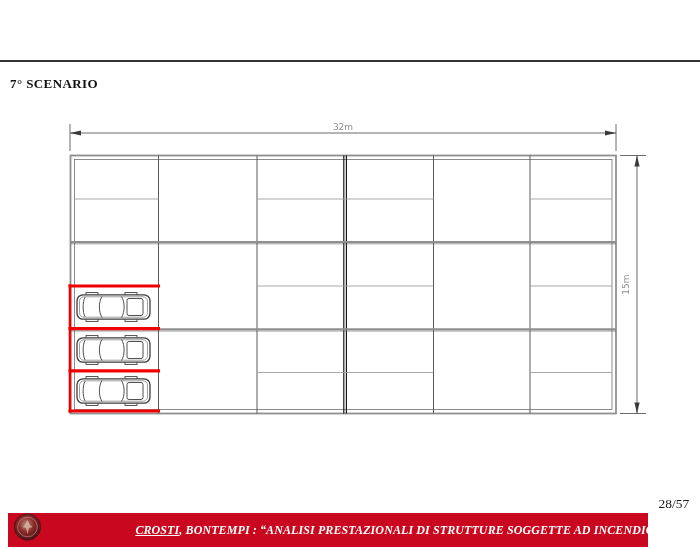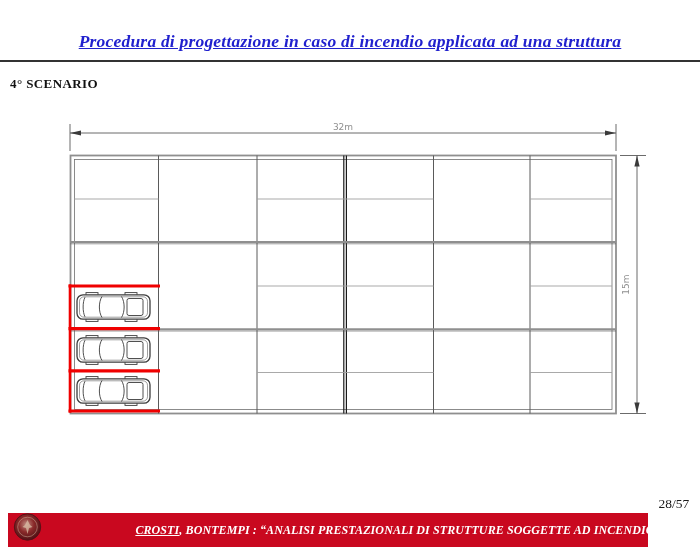--- a/index.html
+++ b/index.html
@@ -25,26 +25,23 @@
   .seal{position:absolute;left:13px;top:512px;width:29px;height:30px;}
   .page-num{position:absolute;left:648px;top:487px;width:52px;height:34px;background:#fff;
             display:flex;align-items:center;justify-content:center;
             font-size:13.5px;color:#1a1a1a;}
 </style>
 </head>
 <body>
 
 <div class="slide">
 
-  <div class="title-wrap">
-    <h1>Procedura di progettazione in caso di incendio applicata ad una struttura</h1>
-  </div>
   <div class="title-rule"></div>
 
-  <div class="scenario">4° SCENARIO</div>
+  <div class="scenario">7° SCENARIO</div>
 
   <svg class="diagram" viewBox="0 0 700 550" xmlns="http://www.w3.org/2000/svg">
     <defs>
       <g id="car">
 
         <rect x="11" y="0.6" width="12" height="4" fill="#fff" stroke="#3c3c3c" stroke-width="0.9"></rect>
         <rect x="50" y="0.6" width="12" height="4" fill="#fff" stroke="#3c3c3c" stroke-width="0.9"></rect>
         <rect x="11" y="25.4" width="12" height="4" fill="#fff" stroke="#3c3c3c" stroke-width="0.9"></rect>
         <rect x="50" y="25.4" width="12" height="4" fill="#fff" stroke="#3c3c3c" stroke-width="0.9"></rect>
 

